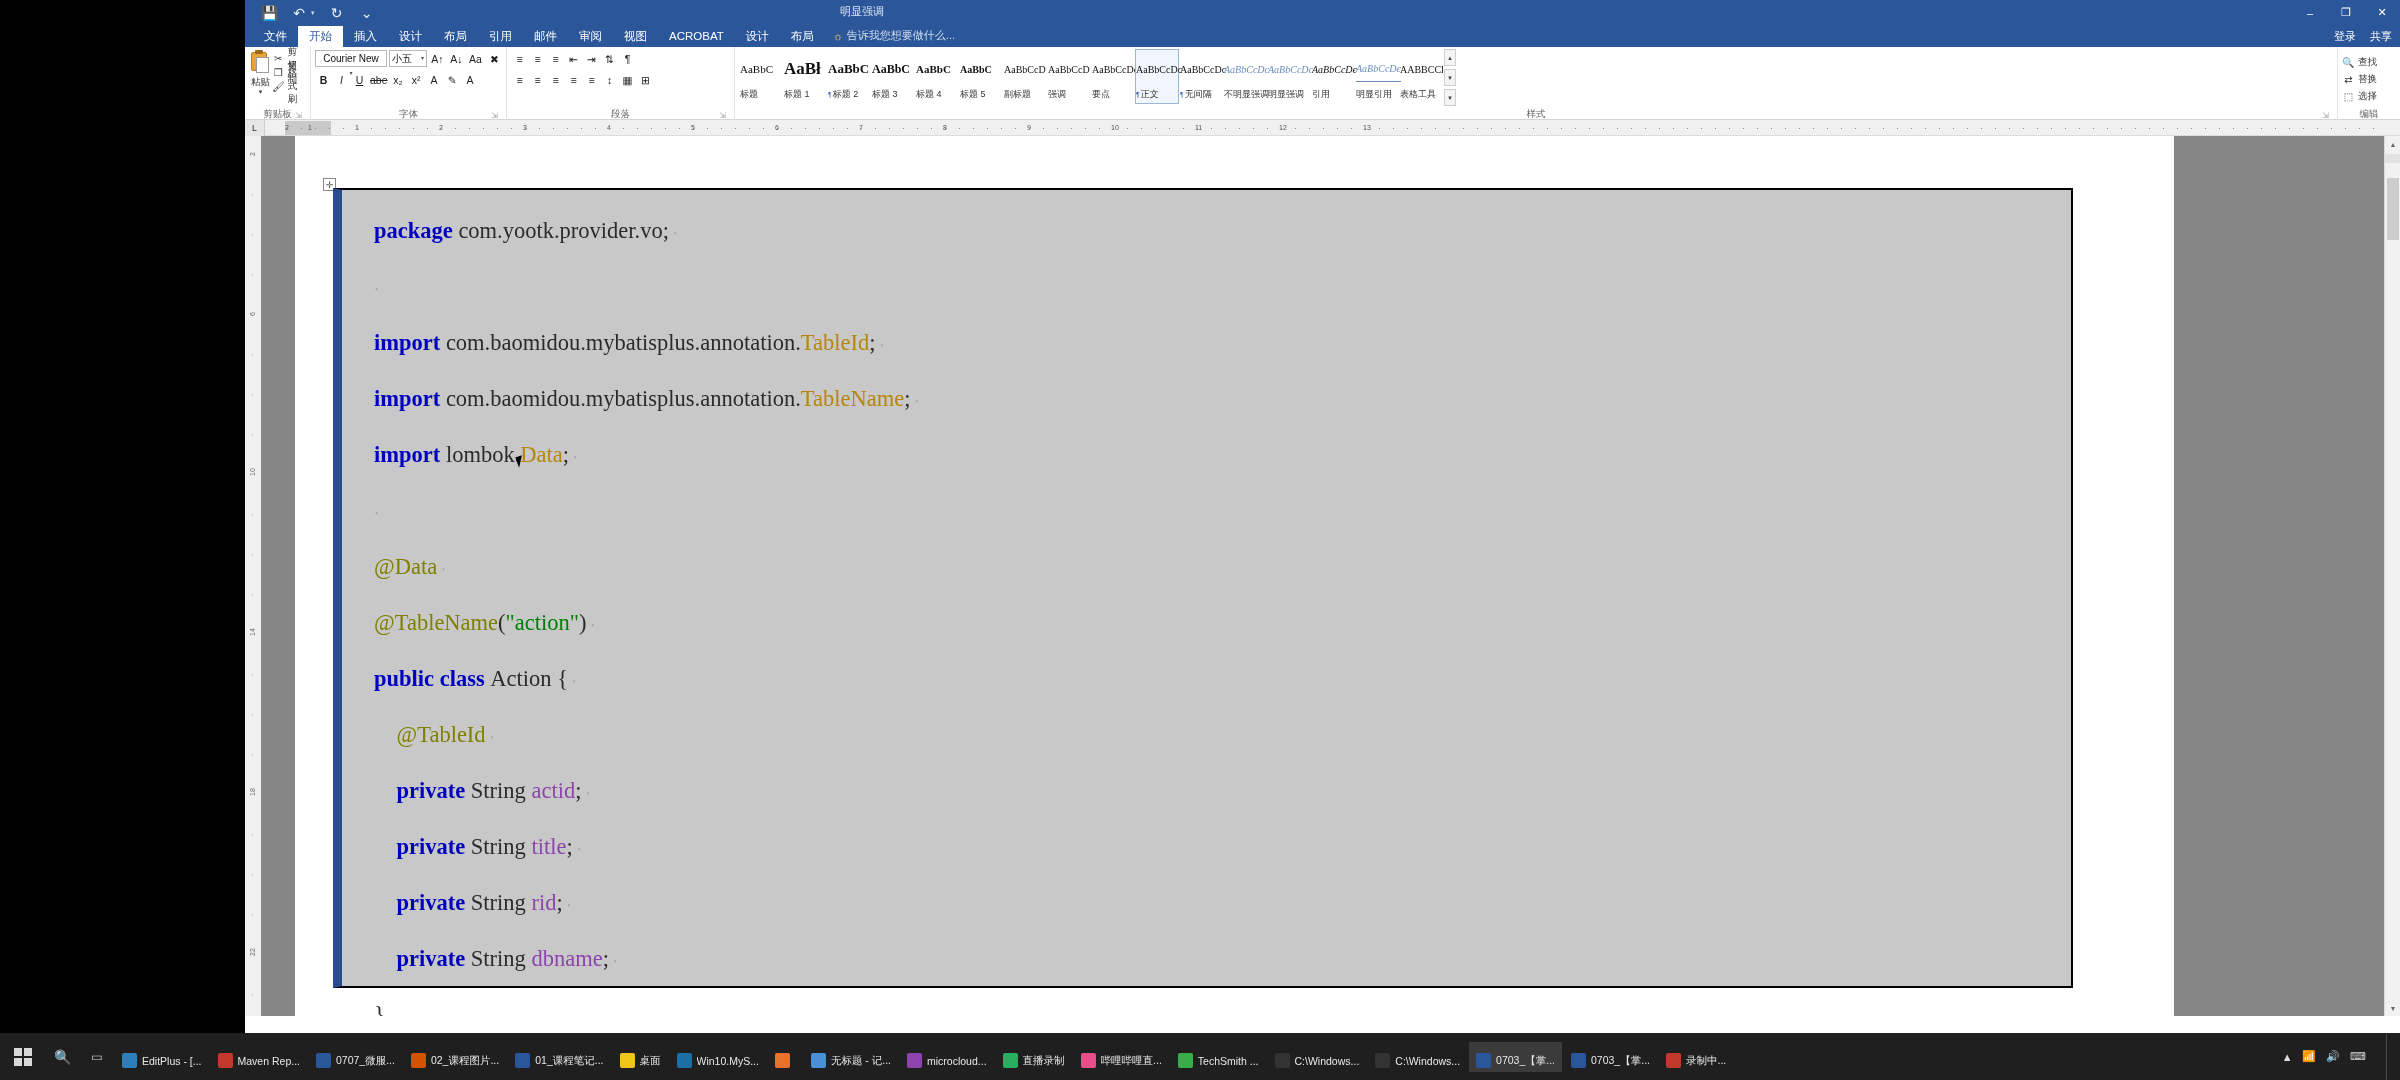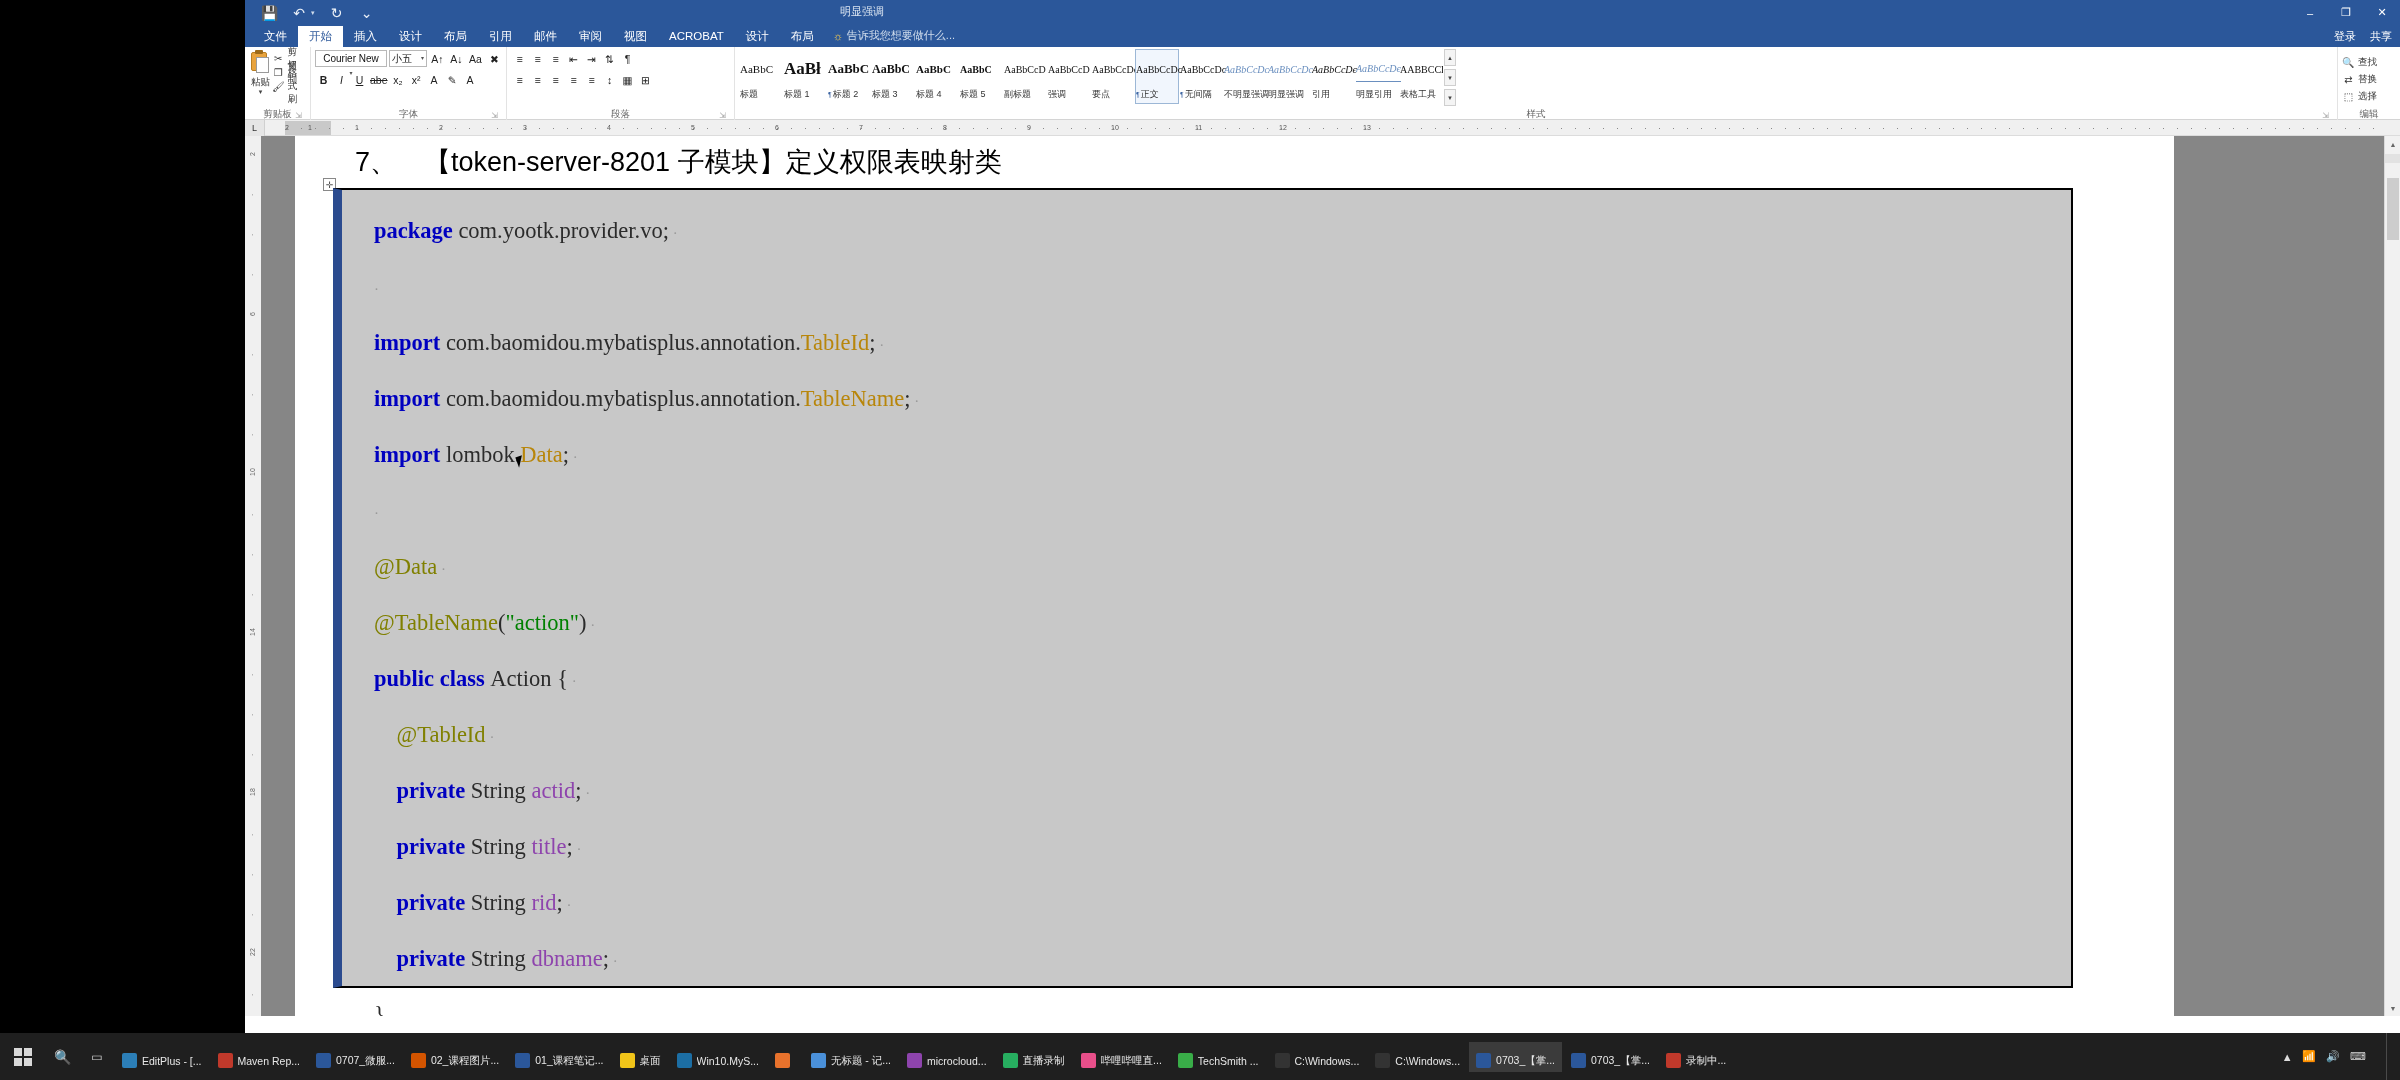--- a/index.html
+++ b/index.html
@@ -810,21 +810,20 @@
           <span style="top: 620px;">·</span>
           <span style="top: 660px;">18</span>
           <span style="top: 700px;">·</span>
           <span style="top: 740px;">·</span>
           <span style="top: 780px;">·</span>
           <span style="top: 820px;">22</span>
           <span style="top: 860px;">·</span>
         </div>
       <div class="pagearea">
         <div class="page">
-          <div class="doc-heading">7、　【token-server-8201 子模块】定义权限表映射类</div>
           <div class="tblhandle">✛</div>
           <div class="codebox">
             <div class="code" id="code-block"><div><span class="kw">package </span><span class="plain">com.yootk.provider.vo;</span><span class="pilcrow"> ·</span></div><div><span class="pilcrow">·</span></div><div><span class="kw">import </span><span class="plain">com.baomidou.mybatisplus.annotation.</span><span class="cls">TableId</span><span class="plain">;</span><span class="pilcrow"> ·</span></div><div><span class="kw">import </span><span class="plain">com.baomidou.mybatisplus.annotation.</span><span class="cls">TableName</span><span class="plain">;</span><span class="pilcrow"> ·</span></div><div><span class="kw">import </span><span class="plain">lombok.</span><span class="cls">Data</span><span class="plain">;</span><span class="pilcrow"> ·</span></div><div><span class="pilcrow">·</span></div><div><span class="ann">@Data</span><span class="pilcrow"> ·</span></div><div><span class="ann">@TableName</span><span class="plain">(</span><span class="str">"action"</span><span class="plain">)</span><span class="pilcrow"> ·</span></div><div><span class="kw">public class </span><span class="plain">Action {</span><span class="pilcrow"> ·</span></div><div><span class="ann">    @TableId</span><span class="pilcrow"> ·</span></div><div><span class="kw">    private </span><span class="plain">String </span><span class="var">actid</span><span class="plain">;</span><span class="pilcrow"> ·</span></div><div><span class="kw">    private </span><span class="plain">String </span><span class="var">title</span><span class="plain">;</span><span class="pilcrow"> ·</span></div><div><span class="kw">    private </span><span class="plain">String </span><span class="var">rid</span><span class="plain">;</span><span class="pilcrow"> ·</span></div><div><span class="kw">    private </span><span class="plain">String </span><span class="var">dbname</span><span class="plain">;</span><span class="pilcrow"> ·</span></div><div><span class="plain">}</span><span class="pilcrow"> ·</span></div></div>
           </div>
           <div class="cursor-arrow"></div>
         </div>
       </div>
       <div class="vscroll">
         <div class="arrow up">▲</div>
         <div class="split"></div>

